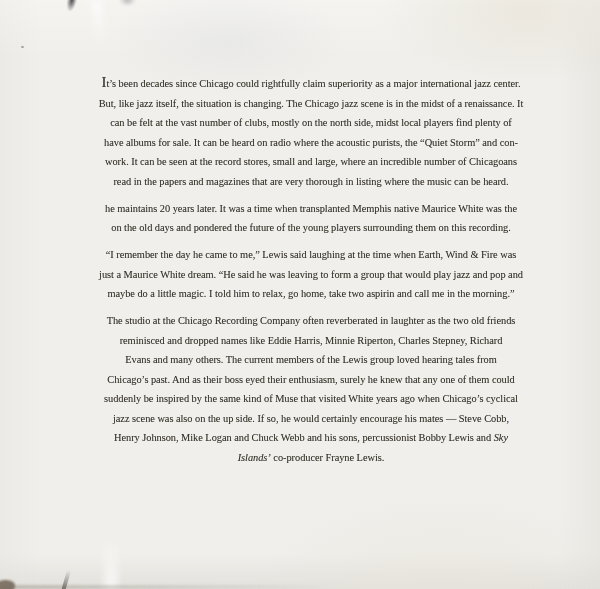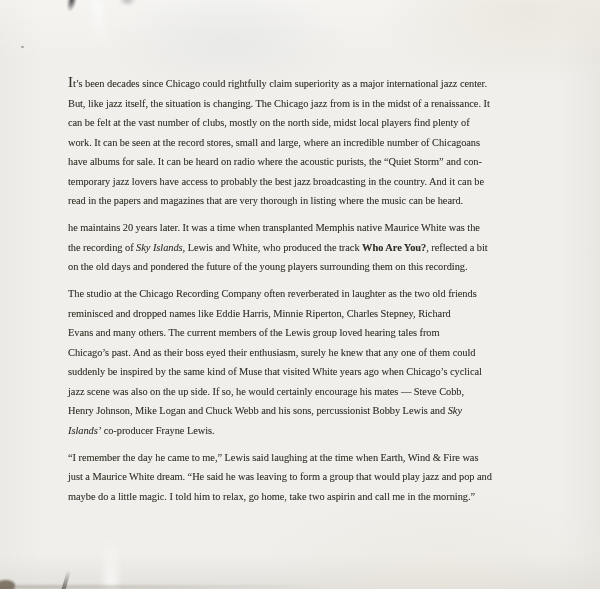--- a/index.html
+++ b/index.html
@@ -38,21 +38,21 @@
   .text-block{
     position:absolute;
     left:68px;top:74px;width:486px;
     color:var(--ink);
     font-size:10.4px;
     line-height:19.5px;
     letter-spacing:-0.05px;
     text-shadow:0 0 .6px rgba(58,54,48,.35);
   }
   .paragraph{margin:0 0 7.5px 0;}
-  .line{white-space:nowrap;height:19.5px;}
+  .line{white-space:nowrap;height:19.5px;text-align:center;}
   .run{font-style:normal;font-weight:normal;}
   .run.i{font-style:italic;}
   .run.b{font-weight:bold;}
   .run.cap{font-size:14.8px;line-height:1;}
 
   
   .artifact{position:absolute;pointer-events:none;}
   .smudge-top-1{
     left:66px;top:-3px;width:10px;height:15px;
     background:radial-gradient(ellipse at 50% 20%, rgba(42,41,43,.85), rgba(42,41,43,0) 70%);
@@ -100,41 +100,39 @@
   <div class="artifact smudge-top-2"></div>
   <div class="artifact light-streak-top"></div>
   <div class="artifact speck-1"></div>
   <div class="artifact light-streak-bottom"></div>
   <div class="artifact crease-bottom"></div>
   <div class="artifact corner-smudge"></div>
 
   <div class="text-block">
       <div class="paragraph">
         <div class="line"><span class="run cap">I</span><span class="run">t’s been decades since Chicago could rightfully claim superiority as a major international jazz center.</span></div>
-        <div class="line"><span class="run">But, like jazz itself, the situation is changing. The Chicago jazz from is in the midst of a renaissance. It</span></div>
+        <div class="line"><span class="run">But, like jazz itself, the situation is changing. The Chicago jazz scene is in the midst of a renaissance. It</span></div>
         <div class="line"><span class="run">can be felt at the vast number of clubs, mostly on the north side, midst local players find plenty of</span></div>
+        <div class="line"><span class="run">have albums for sale. It can be heard on radio where the acoustic purists, the “Quiet Storm” and con-</span></div>
         <div class="line"><span class="run">work. It can be seen at the record stores, small and large, where an incredible number of Chicagoans</span></div>
-        <div class="line"><span class="run">have albums for sale. It can be heard on radio where the acoustic purists, the “Quiet Storm” and con-</span></div>
-        <div class="line"><span class="run">temporary jazz lovers have access to probably the best jazz broadcasting in the country. And it can be</span></div>
         <div class="line"><span class="run">read in the papers and magazines that are very thorough in listing where the music can be heard.</span></div>
       </div>
       <div class="paragraph">
         <div class="line"><span class="run">he maintains 20 years later. It was a time when transplanted Memphis native Maurice White was the</span></div>
-        <div class="line"><span class="run">the recording of </span><span class="run i">Sky Islands,</span><span class="run"> Lewis and White, who produced the track </span><span class="run b">Who Are You?</span><span class="run">, reflected a bit</span></div>
         <div class="line"><span class="run">on the old days and pondered the future of the young players surrounding them on this recording.</span></div>
+      </div>
+      <div class="paragraph">
+        <div class="line"><span class="run">“I remember the day he came to me,” Lewis said laughing at the time when Earth, Wind &amp; Fire was</span></div>
+        <div class="line"><span class="run">just a Maurice White dream. “He said he was leaving to form a group that would play jazz and pop and</span></div>
+        <div class="line"><span class="run">maybe do a little magic. I told him to relax, go home, take two aspirin and call me in the morning.”</span></div>
       </div>
       <div class="paragraph">
         <div class="line"><span class="run">The studio at the Chicago Recording Company often reverberated in laughter as the two old friends</span></div>
         <div class="line"><span class="run">reminisced and dropped names like Eddie Harris, Minnie Riperton, Charles Stepney, Richard</span></div>
         <div class="line"><span class="run">Evans and many others. The current members of the Lewis group loved hearing tales from</span></div>
         <div class="line"><span class="run">Chicago’s past. And as their boss eyed their enthusiasm, surely he knew that any one of them could</span></div>
         <div class="line"><span class="run">suddenly be inspired by the same kind of Muse that visited White years ago when Chicago’s cyclical</span></div>
         <div class="line"><span class="run">jazz scene was also on the up side. If so, he would certainly encourage his mates — Steve Cobb,</span></div>
         <div class="line"><span class="run">Henry Johnson, Mike Logan and Chuck Webb and his sons, percussionist Bobby Lewis and </span><span class="run i">Sky</span></div>
         <div class="line"><span class="run i">Islands’</span><span class="run"> co-producer Frayne Lewis.</span></div>
       </div>
-      <div class="paragraph">
-        <div class="line"><span class="run">“I remember the day he came to me,” Lewis said laughing at the time when Earth, Wind &amp; Fire was</span></div>
-        <div class="line"><span class="run">just a Maurice White dream. “He said he was leaving to form a group that would play jazz and pop and</span></div>
-        <div class="line"><span class="run">maybe do a little magic. I told him to relax, go home, take two aspirin and call me in the morning.”</span></div>
-      </div>
     </div>
 </div>
 
 </body></html>

